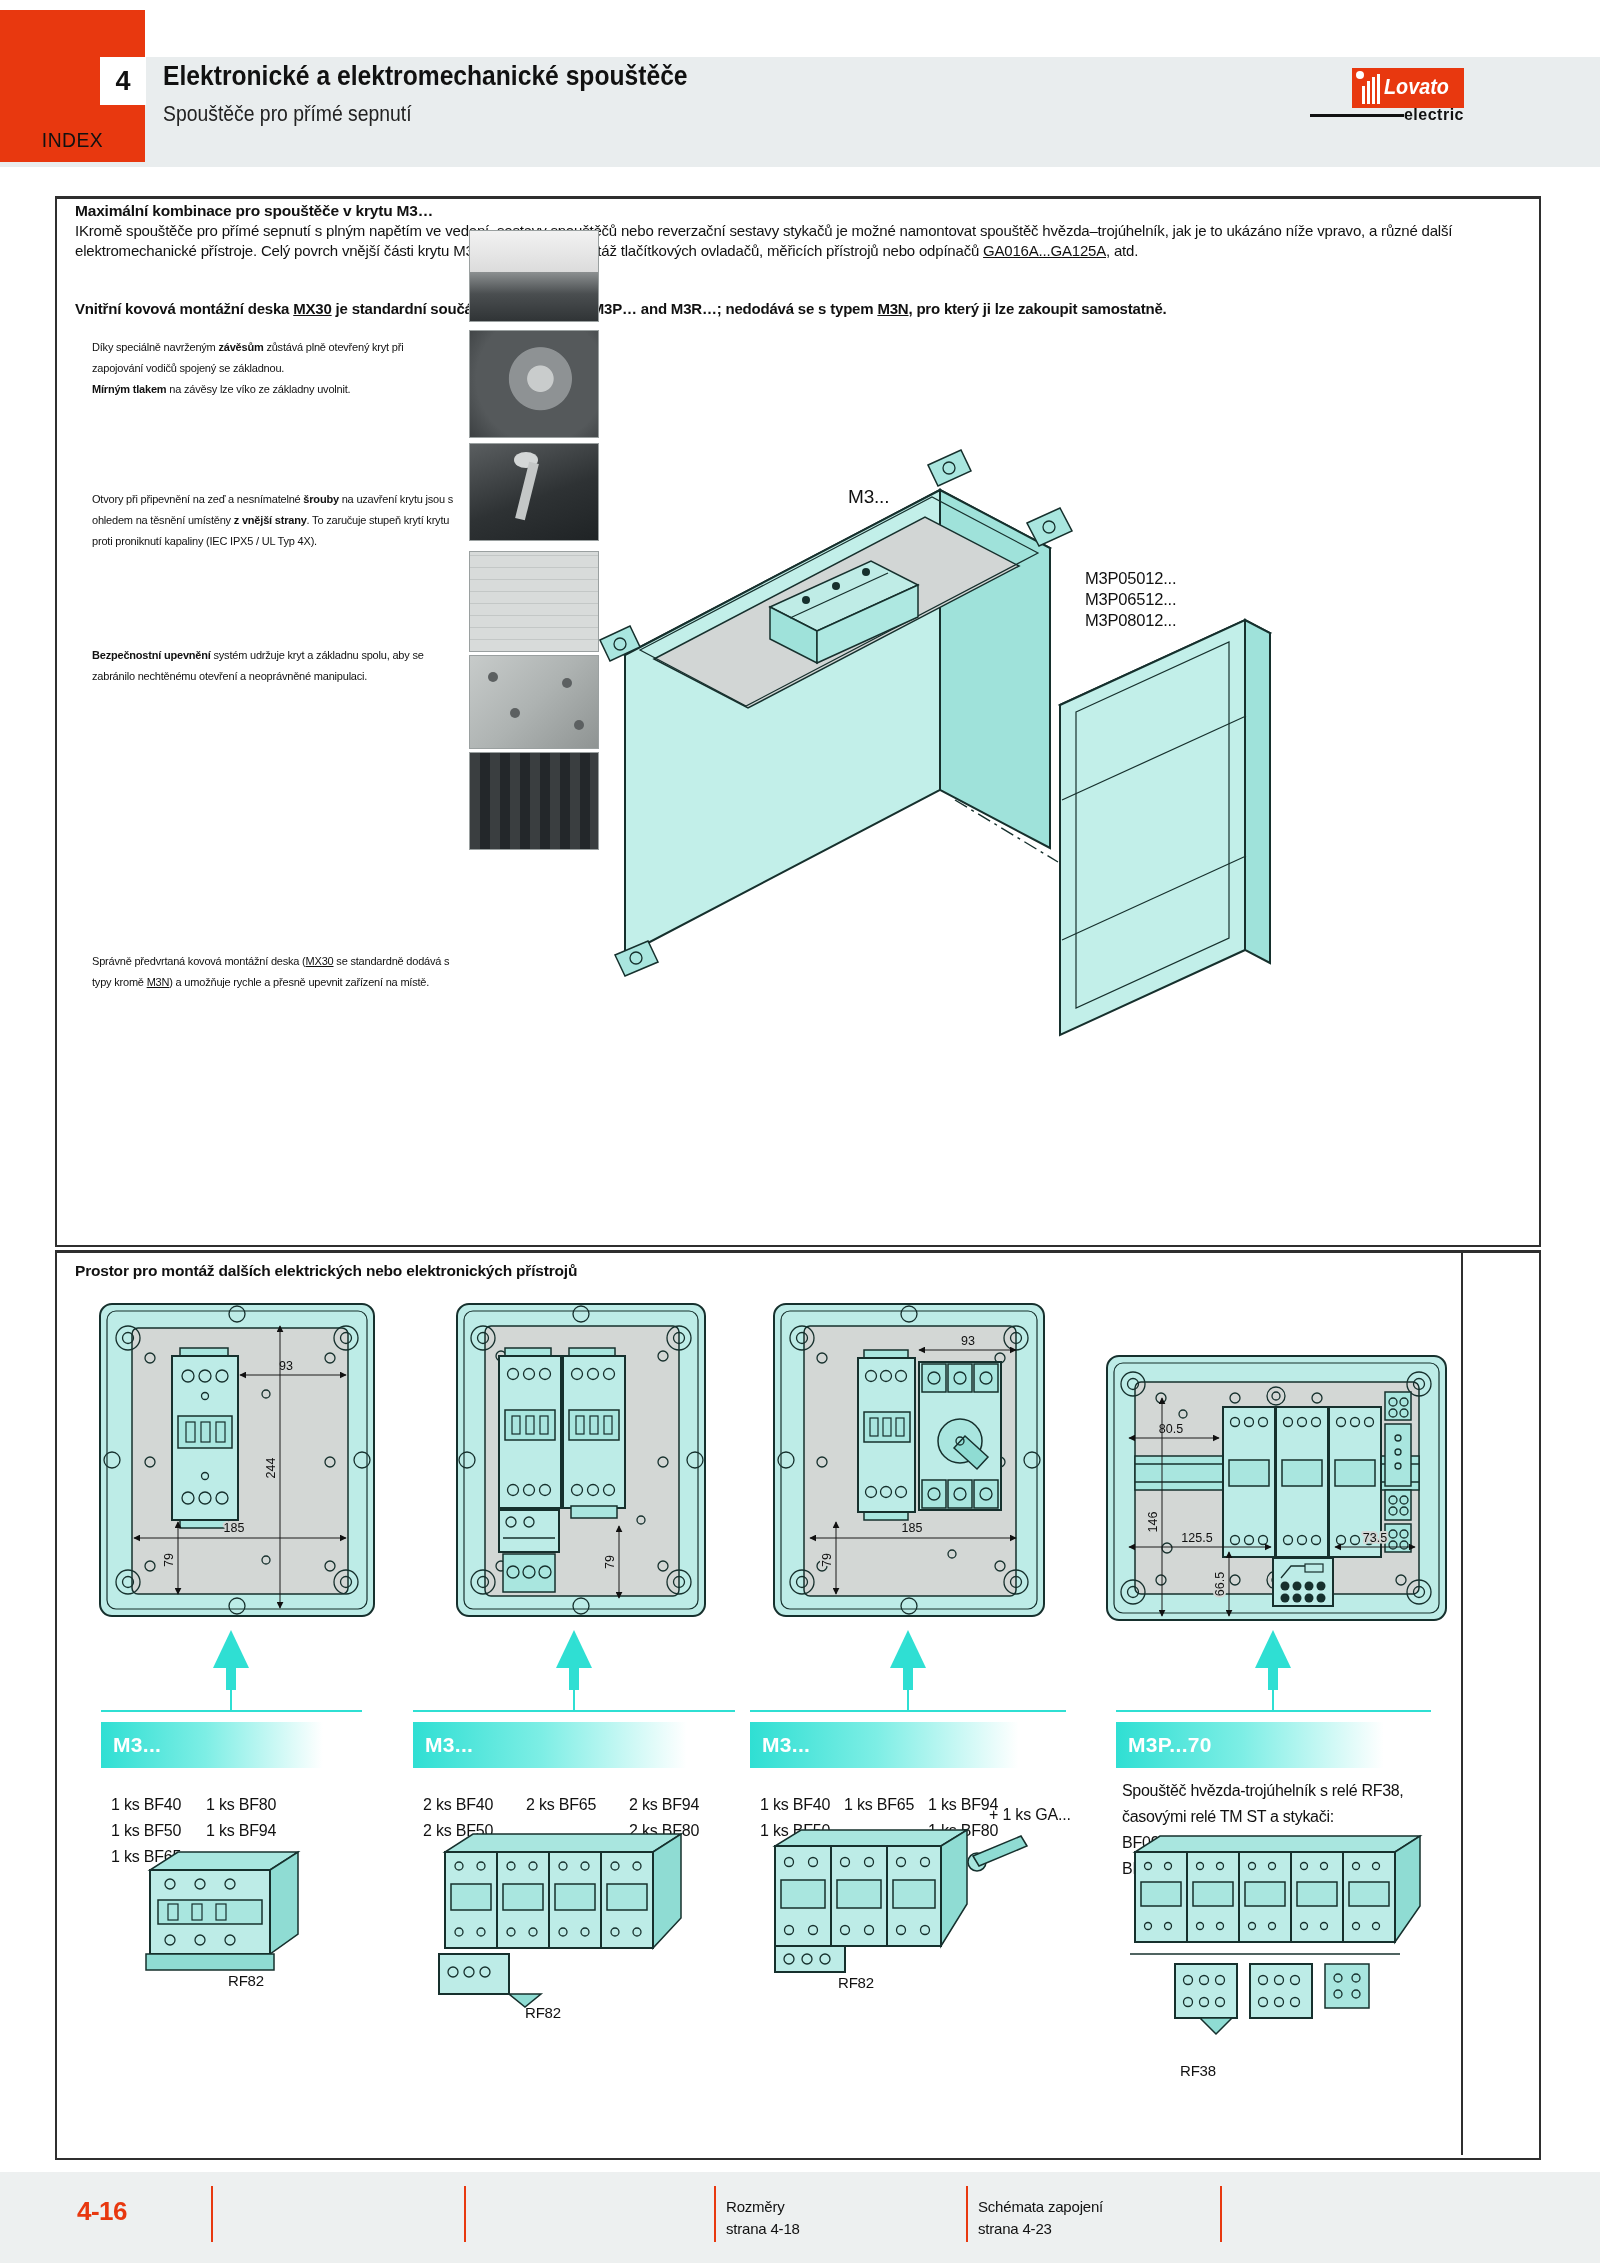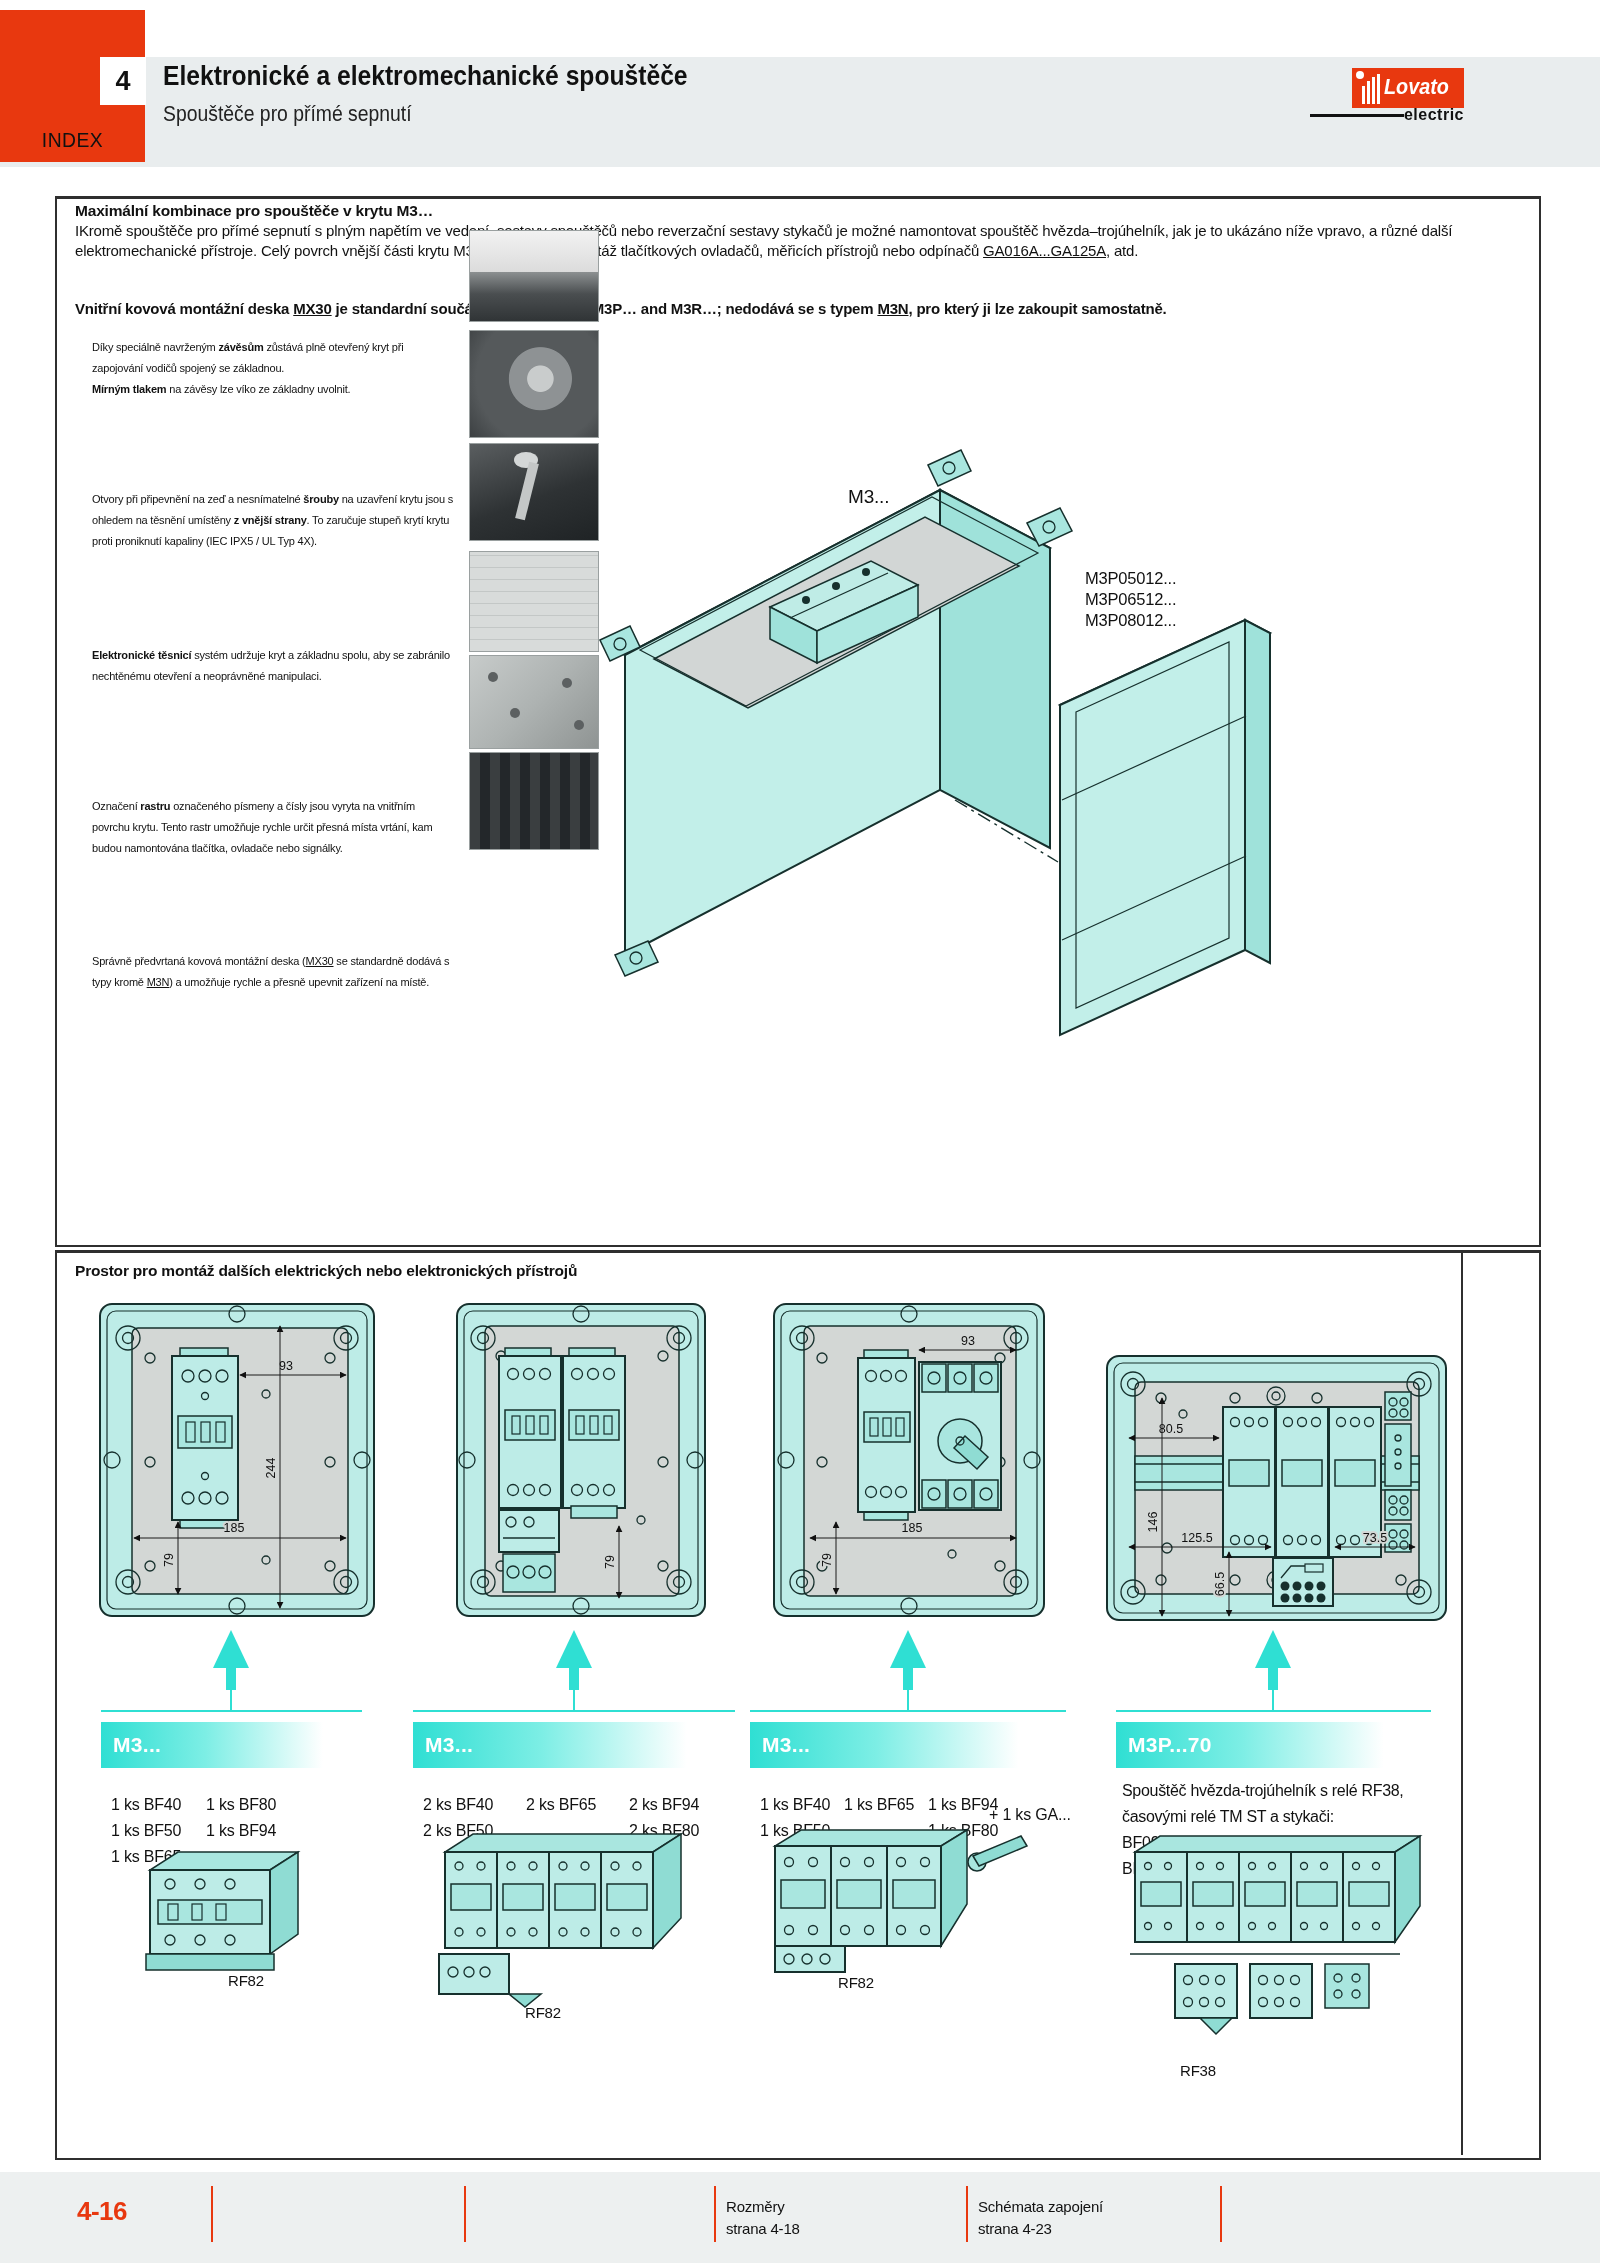--- a/index.html
+++ b/index.html
@@ -111,22 +111,21 @@
     <span class="etxt">electric</span>
   </div>
 
   <div class="abs cbox" id="box1"></div>
   <div class="abs bxhead" id="s1head">Maximální kombinace pro spouštěče v krytu M3…</div>
   <div class="abs" id="s1intro"><span>IKromě spouštěče pro přímé sepnutí s plným napětím ve vedení, sestavy spouštěčů nebo reverzační sestavy stykačů je možné namontovat spouštěč hvězda–trojúhelník, jak je to ukázáno níže vpravo, a různé další elektromechanické přístroje. Celý povrch vnější části krytu M3 lze použít pro montáž tlačítkových ovladačů, měřicích přístrojů nebo odpínačů </span><span style="text-decoration: underline;">GA016A...GA125A</span><span>, atd.</span></div>
   <div class="abs" id="s1note"><span style="font-weight: bold;">Vnitřní kovová montážní deska </span><span style="font-weight: bold; text-decoration: underline;">MX30</span><span style="font-weight: bold;"> je standardní součástí dodávky typů M3P… and M3R…; nedodává se s typem </span><span style="font-weight: bold; text-decoration: underline;">M3N</span><span style="font-weight: bold;">, pro který ji lze zakoupit samostatně.</span></div>
 
   <div class="abs para" style="top:337px;"><span>Díky speciálně navrženým </span><span style="font-weight: bold;">závěsům</span><span> zůstává plně otevřený kryt při zapojování vodičů spojený se základnou.</span><br><span style="font-weight: bold;">Mírným tlakem</span><span> na závěsy lze víko ze základny uvolnit.</span></div>
   <div class="abs para" style="top:489px;"><span>Otvory při připevnění na zeď a nesnímatelné </span><span style="font-weight: bold;">šrouby</span><span> na uzavření krytu jsou s ohledem na těsnění umístěny </span><span style="font-weight: bold;">z vnější strany</span><span>. To zaručuje stupeň krytí krytu proti proniknutí kapaliny (IEC IPX5 / UL Typ 4X).</span></div>
-  <div class="abs para" style="top:645px;"><span style="font-weight: bold;">Elektronické těsnicí</span><span> systém udržuje kryt a základnu spolu, aby se zabránilo nechtěnému otevření a neoprávněné manipulaci.</span></div>
-  <div class="abs para" style="top:796px;"><span>Označení </span><span style="font-weight: bold;">rastru</span><span> označeného písmeny a čísly jsou vyryta na vnitřním povrchu krytu. Tento rastr umožňuje rychle určit přesná místa vrtání, kam budou namontována tlačítka, ovladače nebo signálky.</span></div>
+  <div class="abs para" style="top:645px;"><span style="font-weight: bold;">Bezpečnostní upevnění</span><span> systém udržuje kryt a základnu spolu, aby se zabránilo nechtěnému otevření a neoprávněné manipulaci.</span></div>
   <div class="abs para" style="top:951px;"><span>Správně předvrtaná kovová montážní deska (</span><span style="text-decoration: underline;">MX30</span><span> se standardně dodává s typy kromě </span><span style="text-decoration: underline;">M3N</span><span>) a umožňuje rychle a přesně upevnit zařízení na místě.</span></div>
 
   <div class="abs photo" id="ph1"></div>
   <div class="abs photo" id="ph2"></div>
   <div class="abs photo" id="ph3">
       <div class="keyhead"></div>
       <div class="key"></div>
     </div>
   <div class="abs photo" id="ph4"></div>
   <div class="abs photo" id="ph5">

